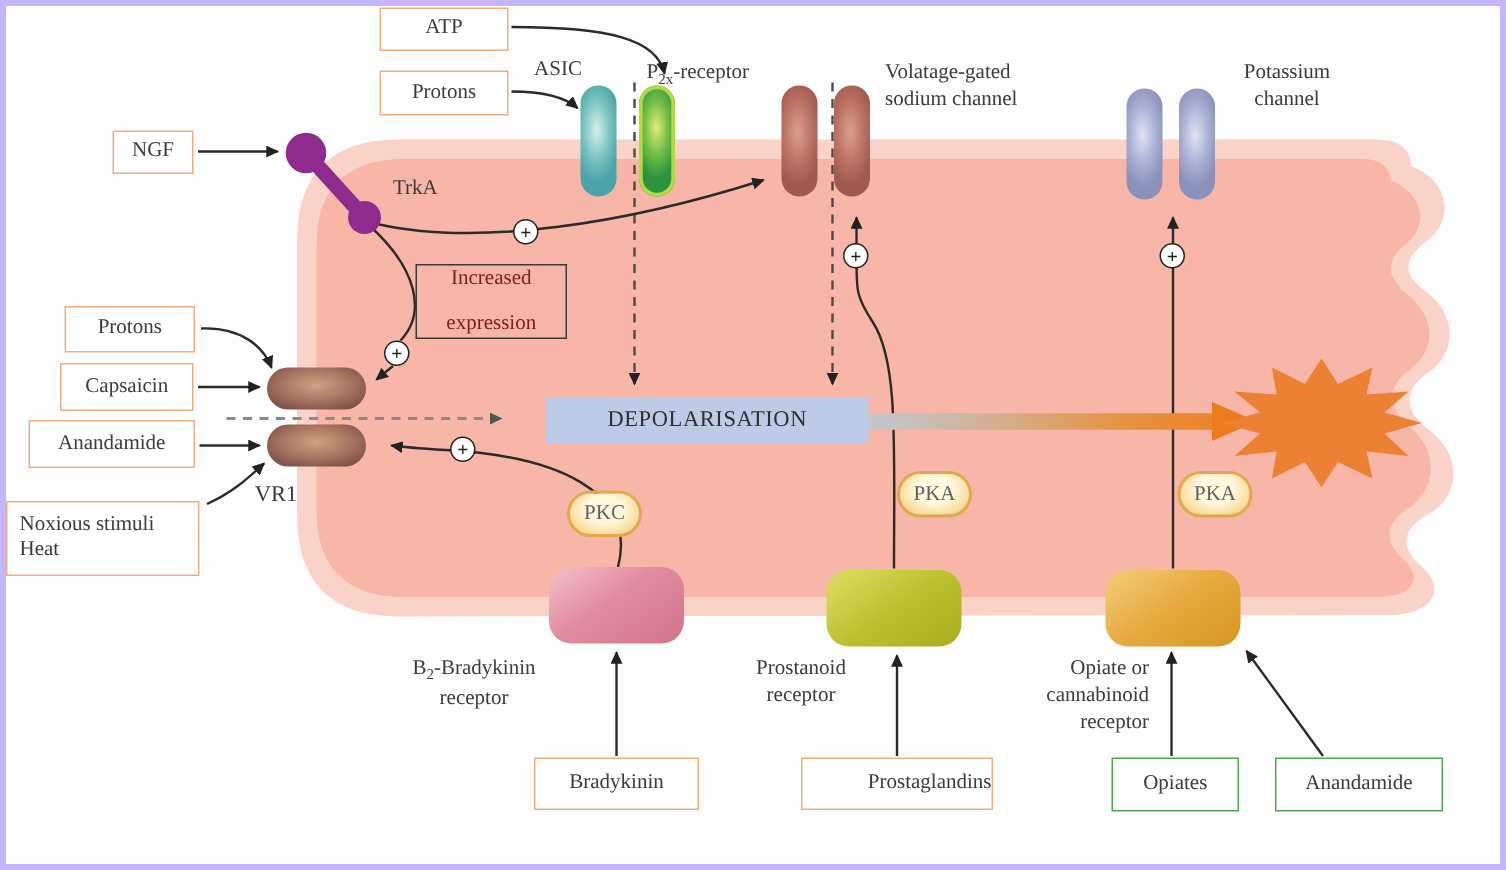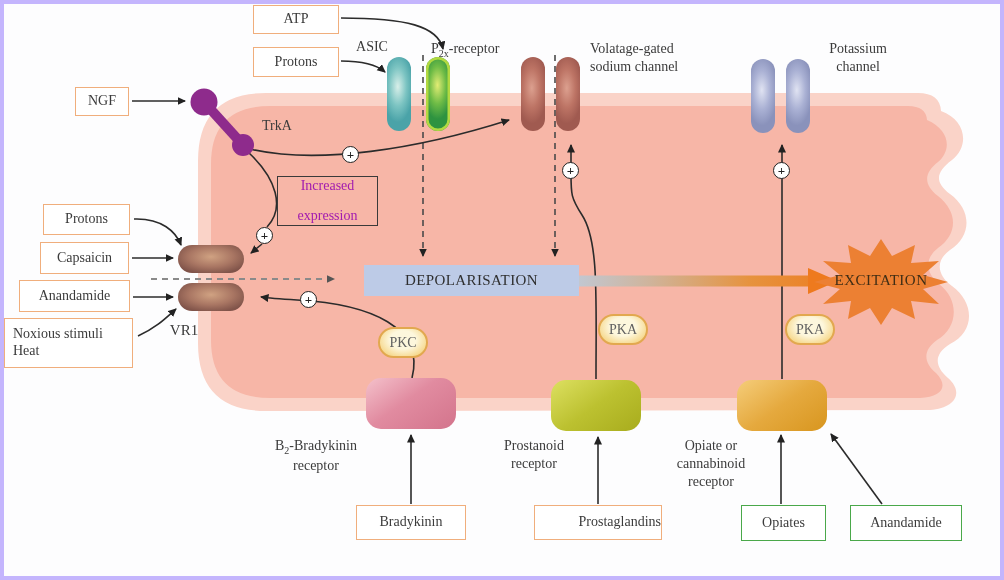--- a/index.html
+++ b/index.html
@@ -9,21 +9,21 @@
     font-family:Liberation Serif, serif; color:#3b3b3b;
   }
   .layer{position:absolute; left:0; top:0; width:992px; height:568px;}
   .abs{position:absolute; box-sizing:border-box;}
   .box{
     background:#fff; border:1.6px solid #f0ae7c; font-size:14px; color:#3b3b3b;
     display:flex; align-items:center; justify-content:center; text-align:center;
     line-height:1.2;
   }
   .box.green{border:1.8px solid #4aa84a;}
-  .box.multiline{flex-direction:column; align-items:flex-start; justify-content:center; padding-left:8px; text-align:left;}
+  .box.multiline{flex-direction:column; align-items:flex-start; justify-content:center; padding-left:8px; text-align:left;margin-top:16px;}
   .lbl{font-size:14px; line-height:1.3; color:#3b3b3b;}
   .center{text-align:center;}
   .pill-v{width:24px; height:74px; border-radius:13px;}
   .pill-h{width:66px; height:28px; border-radius:14px;}
   .asic{background:radial-gradient(ellipse 65% 48% at 45% 40%, #d8efe9 0%, #7cc4c2 55%, #4aa3a8 100%);}
   .p2x{background:radial-gradient(ellipse 62% 46% at 48% 38%, #e2ec74 0%, #6fbc46 55%, #2e9340 100%);
        box-shadow:inset 0 0 0 2.5px #b2d941;}
   .napill{background:radial-gradient(ellipse 65% 48% at 45% 42%, #dca08f 0%, #bd7465 55%, #a05a50 100%);}
   .kpill{background:radial-gradient(ellipse 65% 48% at 45% 42%, #e0e3f2 0%, #aab1d4 55%, #8a92bb 100%);}
   .vr1pill{background:radial-gradient(ellipse 58% 62% at 50% 42%, #d0a282 0%, #a97663 58%, #81544a 100%);}
@@ -36,21 +36,21 @@
     background:radial-gradient(ellipse at 50% 40%, #fdf7dd 40%, #f6d98f 78%, #eebf63 100%);
     border:2px solid #e2a84f; display:flex; align-items:center; justify-content:center;
     font-size:14px; color:#616161;
   }
   .depol{
     background:#bdcbe7; display:flex; align-items:center; justify-content:center;
     font-size:15px; letter-spacing:.4px; color:#2f2f2f;
   }
   .incbox{
     border:1.4px solid #3a3a3a; background:transparent; display:flex; flex-direction:column;
-    align-items:center; justify-content:center; font-size:14px; color:#a21caf; line-height:1.35;gap:11px;
+    align-items:center; justify-content:center; font-size:14px; color:#7f1d1d; line-height:1.35;gap:11px;
   }
   .plus{
     width:17px; height:17px; border-radius:50%; background:#fff; border:1.5px solid #222;
     display:flex; align-items:center; justify-content:center;
     font-size:13px; font-weight:bold; color:#222; line-height:1;
   }
   .excit{font-size:15px; letter-spacing:.5px; color:#3f2d15; text-align:center;}
   sub{font-size:10px;}
 </style>
 </head>
@@ -193,36 +193,33 @@
   <div class="abs lbl center" style="left:156px; top:317px; width:48px; font-size:15px;"><span>VR1</span></div>
 
   <div class="abs lbl center" style="left:252px; top:433px; width:120px;">
     <span>B</span><sub>2</sub><span>-Bradykinin</span><br>
     <span>receptor</span>
   </div>
   <div class="abs lbl center" style="left:480px; top:433px; width:100px;">
     <span>Prostanoid</span><br>
     <span>receptor</span>
   </div>
-  <div class="abs lbl center" style="left:652px; top:433px; width:110px;">
+  <div class="abs lbl center" style="left:652px; top:433px; width:110px;text-align:right;">
     <span>Opiate or</span><br>
     <span>cannabinoid</span><br>
     <span>receptor</span>
   </div>
 
   <div class="abs incbox" style="left:273px; top:172px; width:101px; height:50px;">
     <span>Increased</span>
     <span>expression</span>
   </div>
   <div class="abs depol" style="left:360px; top:261px; width:215px; height:31px;">
     <span>DEPOLARISATION</span>
   </div>
-  <div class="abs excit" style="left:807px; top:268px; width:140px;">
-    <span>EXCITATION</span>
-  </div>
 
   <div class="abs kinase" style="left:374px; top:311px;margin-top:12px;">
       <span>PKC</span>
     </div>
   <div class="abs kinase" style="left:594px; top:310px;">
       <span>PKA</span>
     </div>
   <div class="abs kinase" style="left:781px; top:310px;">
       <span>PKA</span>
     </div>

